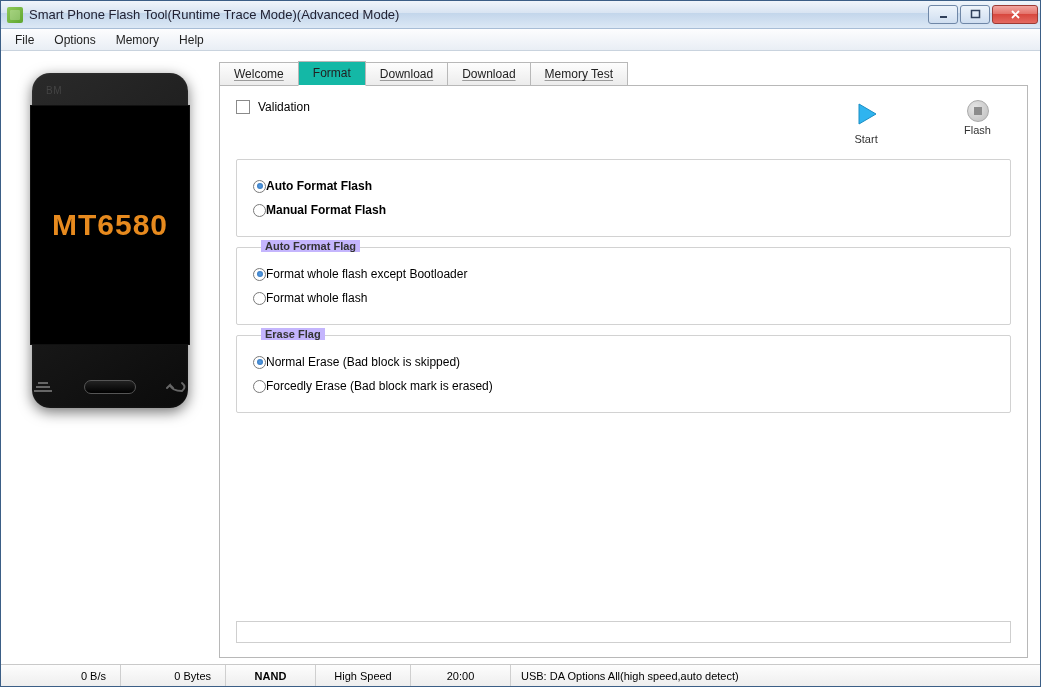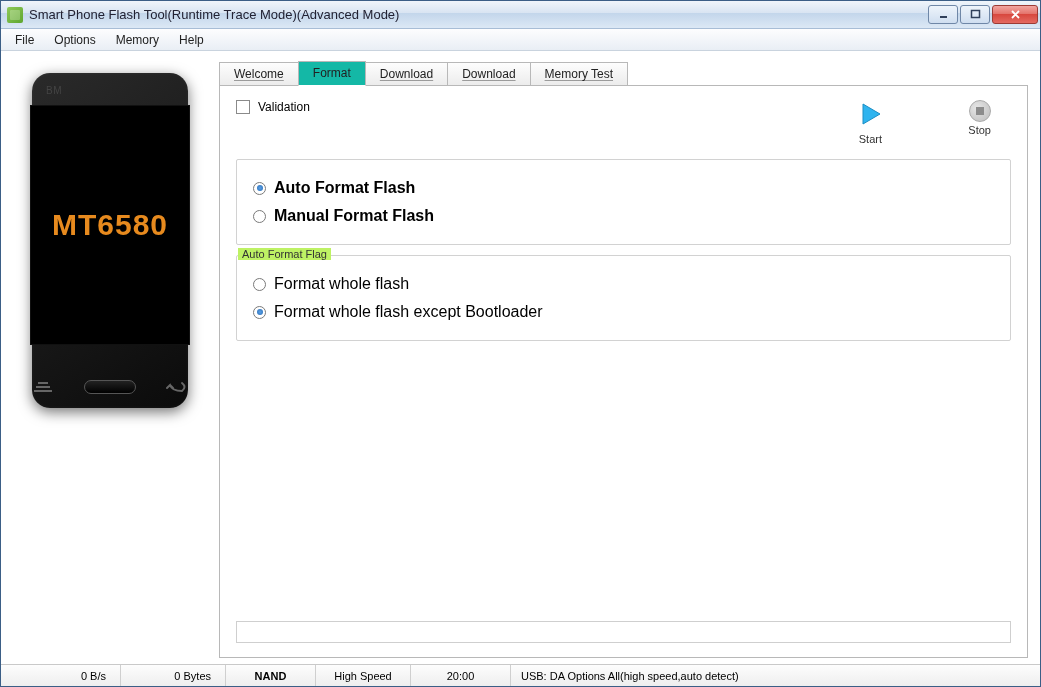--- a/index.html
+++ b/index.html
@@ -186,30 +186,31 @@
 .stop-icon::after { content:""; width:8px; height:8px; background:#8c8c8c; }
 .group-box {
   border:1px solid #d2d2d2;
   border-radius:2px;
   padding: 14px 14px;
   margin-bottom: 10px;
   position:relative;
 }
 .group-title {
   position:absolute;
-  top:-8px; left:1px;
-  background:#bef264;
+  top:-8px; left:24px;
+  background:#c4b5fd;
   padding: 0 4px;
   font-size:11px;
   color:#333;
+  font-weight:bold;
 }
 .radio-row {
-  display:flex; align-items:center; gap:8px;
+  display:flex; align-items:center; gap:0;
   padding: 5px 2px;
-  font-size:16px;
+  font-size:12px;
 }
 .radio-row.bold label { font-weight:700; }
 .radio {
   width:13px; height:13px; border:1px solid #7a7a7a; border-radius:50%; background:#fff;
   display:flex; align-items:center; justify-content:center; flex-shrink:0;
 }
 .radio.checked::after { content:""; width:6px; height:6px; border-radius:50%; background: radial-gradient(circle,#5aa0e6,#2a6db5); }
 .progress-area {
   margin-top:auto;
   height: 22px;
@@ -311,48 +312,59 @@
             <div class="action-btn">
               <span class="play-icon">
                 <svg viewBox="0 0 28 28">
                     <polygon points="7,4 24,14 7,24" fill="#2fb4ef" stroke="#1c8ec4" stroke-width="1"></polygon>
                   </svg>
               </span>
               <span class="lbl">Start</span>
             </div>
             <div class="action-btn">
               <span class="stop-icon"></span>
-              <span class="lbl">Stop</span>
+              <span class="lbl">Flash</span>
             </div>
           </div>
         </div>
 
         <div class="group-box">
           <div class="radio-row bold">
             <div class="radio checked"></div>
             <label>Auto Format Flash</label>
           </div>
           <div class="radio-row bold">
             <div class="radio"></div>
             <label>Manual Format Flash</label>
           </div>
         </div>
 
         <div class="group-box">
           <div class="group-title">Auto Format Flag</div>
           <div class="radio-row">
+            <div class="radio checked"></div>
+            <label>Format whole flash except Bootloader</label>
+          </div>
+          <div class="radio-row">
             <div class="radio"></div>
             <label>Format whole flash</label>
           </div>
+        </div>
+
+        <div class="group-box">
+          <div class="group-title">Erase Flag</div>
           <div class="radio-row">
             <div class="radio checked"></div>
-            <label>Format whole flash except Bootloader</label>
-          </div>
-        </div>
-
+            <label>Normal Erase (Bad block is skipped)</label>
+          </div>
+          <div class="radio-row">
+            <div class="radio"></div>
+            <label>Forcedly Erase (Bad block mark is erased)</label>
+          </div>
+        </div>
 
         <div class="progress-area"></div>
       </div>
     </div>
   </div>
 
   <div class="statusbar">
     <div class="status-cell sc-rate">0 B/s</div>
     <div class="status-cell sc-bytes">0 Bytes</div>
     <div class="status-cell sc-nand">NAND</div>

